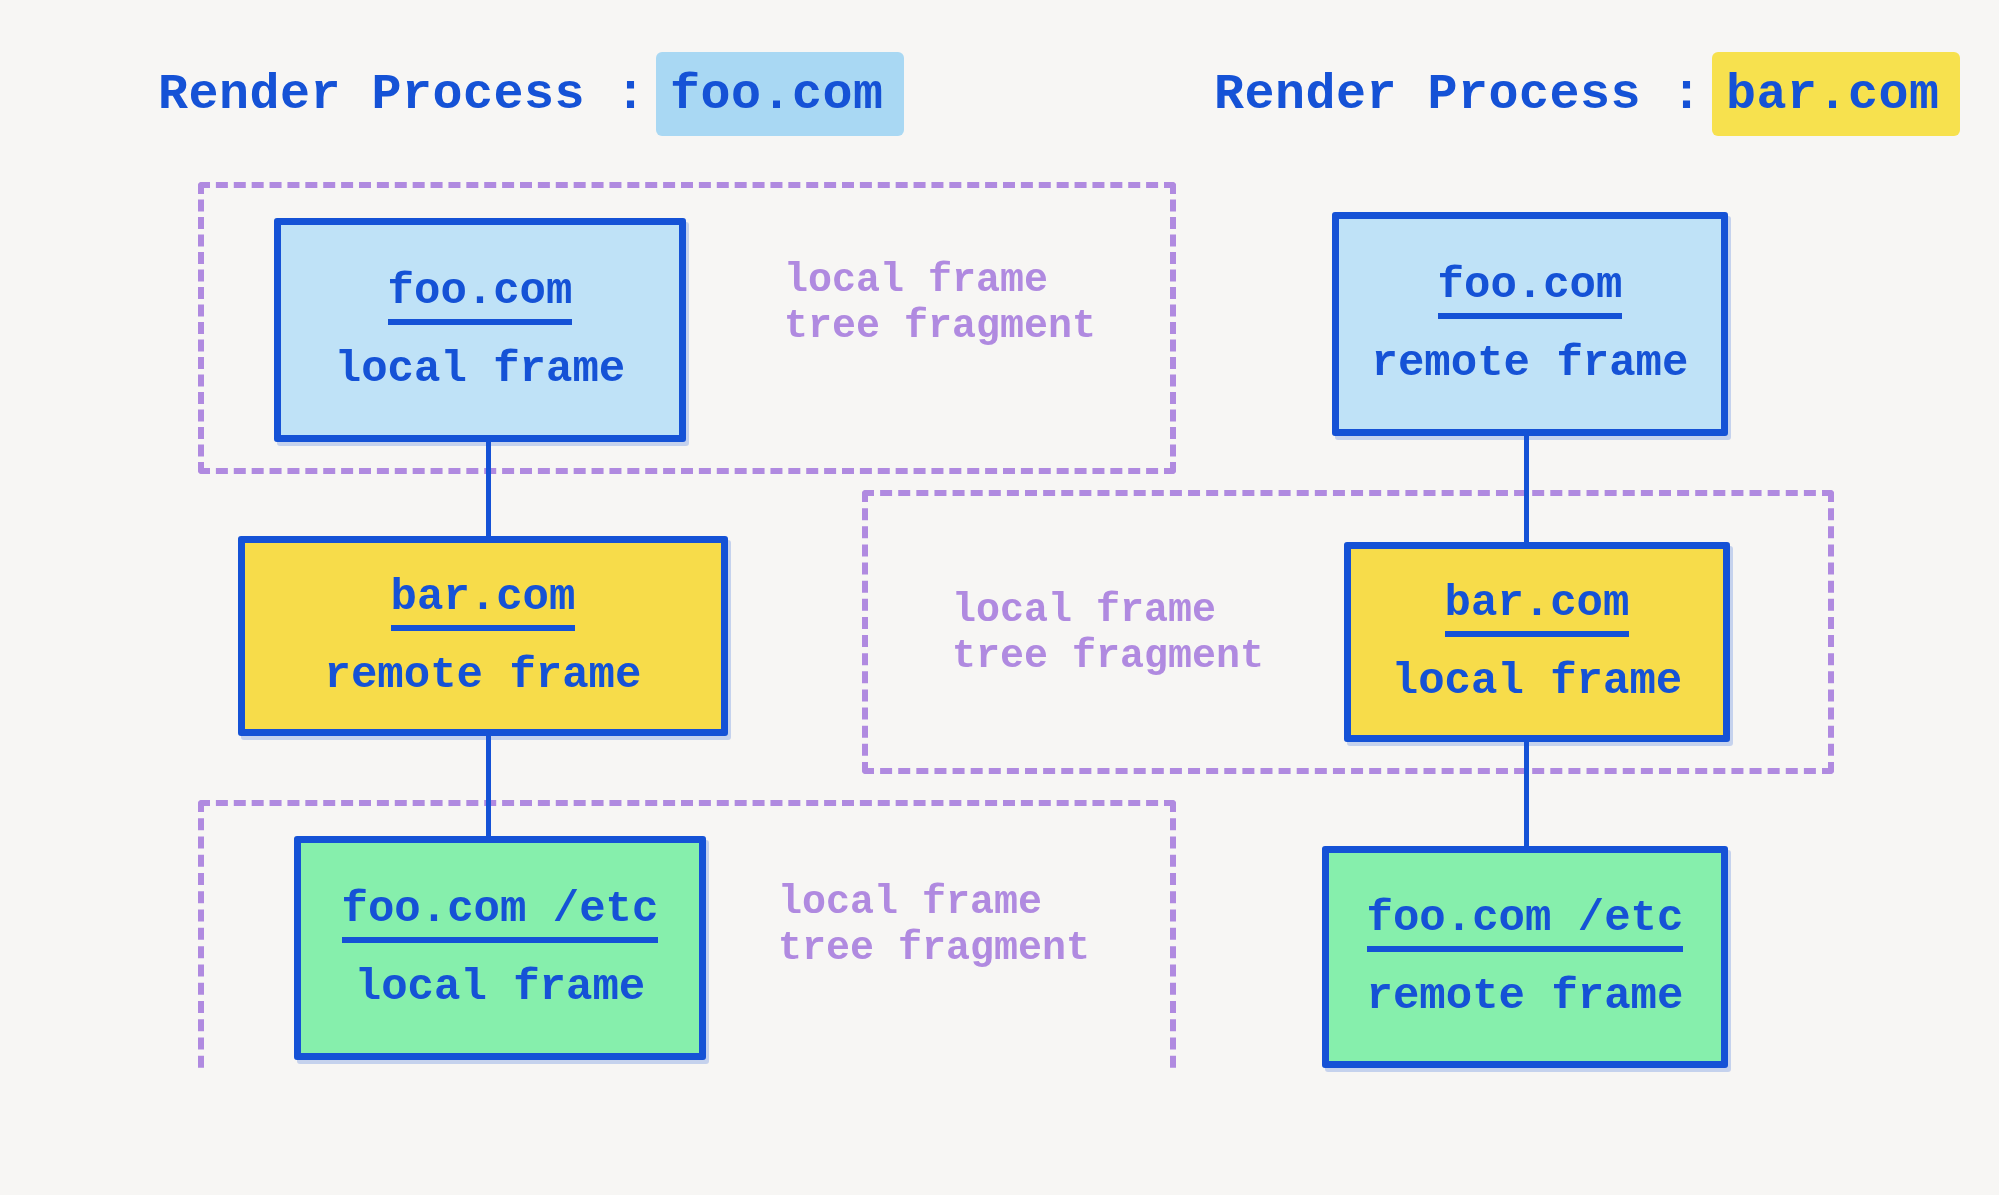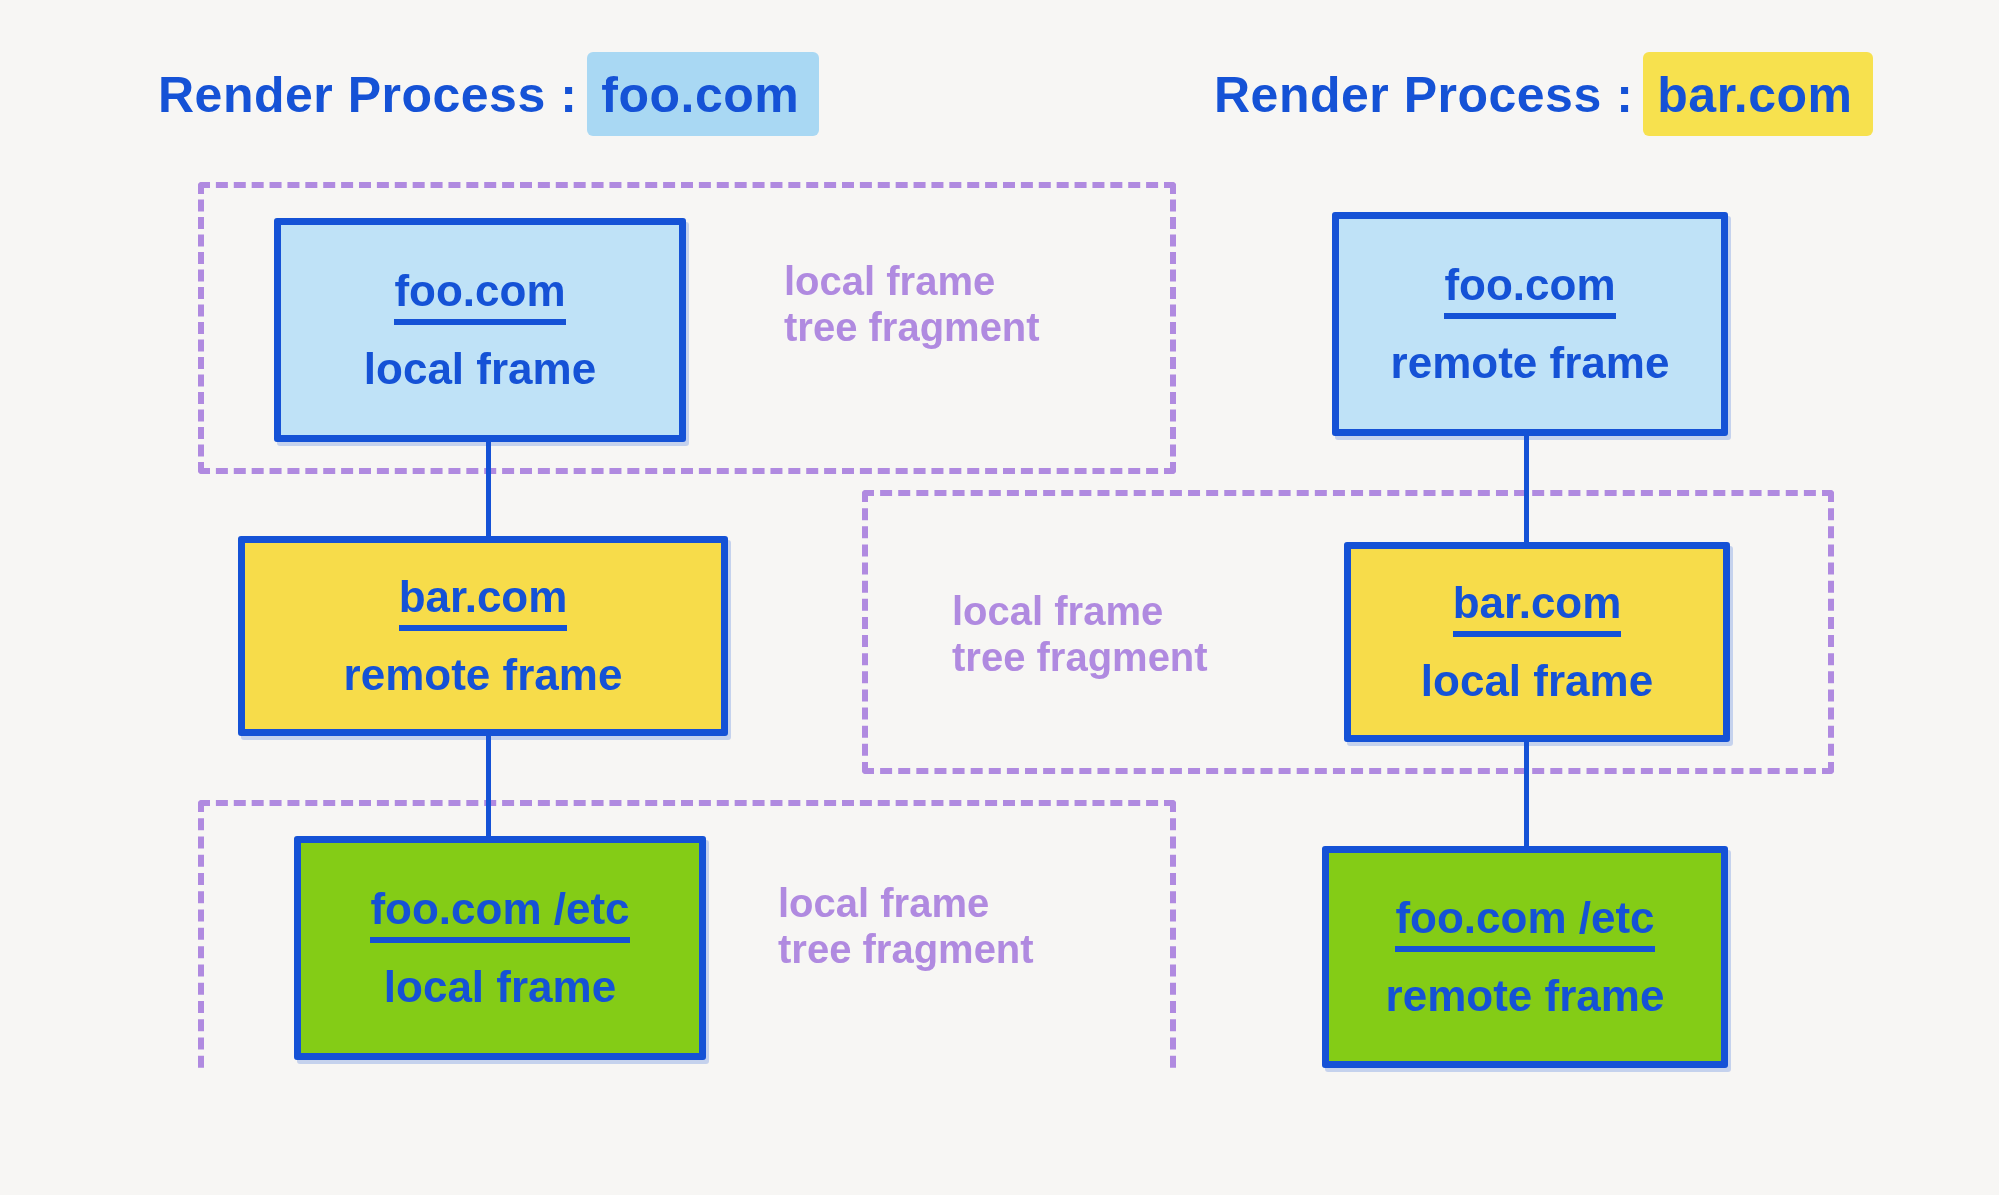--- a/index.html
+++ b/index.html
@@ -6,21 +6,21 @@
   html, body {
     margin: 0;
     padding: 0;
     background: #f7f6f4;
   }
   #stage {
     position: relative;
     width: 1999px;
     height: 1074px;
     background: #f7f6f4;
-    font-family: Liberation Sans, sans-serif;
+    font-family: Liberation Mono, monospace;
     overflow: hidden;
   }
 
   
   .proc-title {
     position: absolute;
     white-space: nowrap;
     font-size: 50px;
     font-weight: 700;
     color: #1552d6;
@@ -92,21 +92,21 @@
     margin-bottom: 22px;
     white-space: nowrap;
   }
   .frame-box .kind {
     font-size: 44px;
     font-weight: 700;
     line-height: 1;
     white-space: nowrap;
   }
   .fill-blue    { background: #bfe2f7; }
-  .fill-blue-lt { background: #84cc16; }
+  .fill-blue-lt { background: #86efac; }
   .fill-yellow  { background: #f7dc4a; }
 
   
   .connector {
     position: absolute;
     width: 5px;
     background: #1552d6;
   }
 </style>
 </head>

